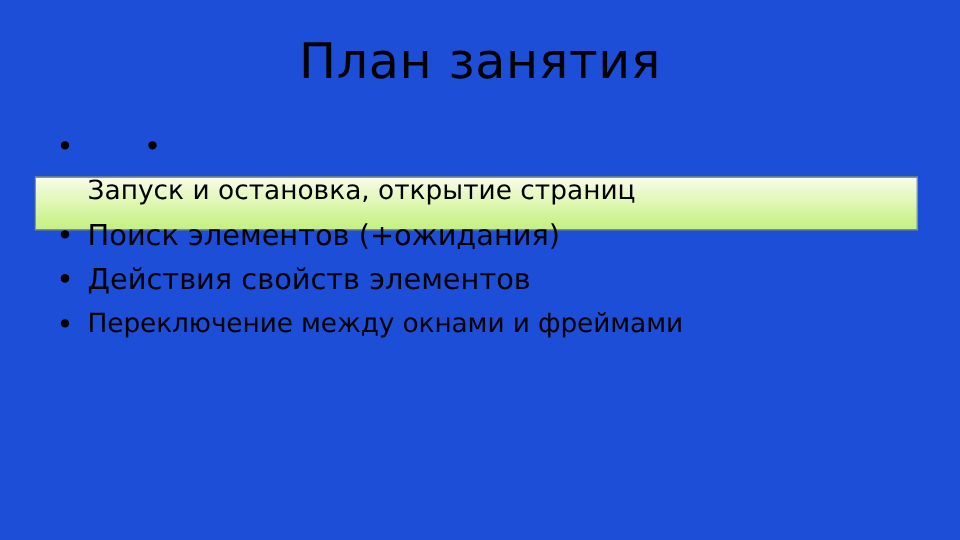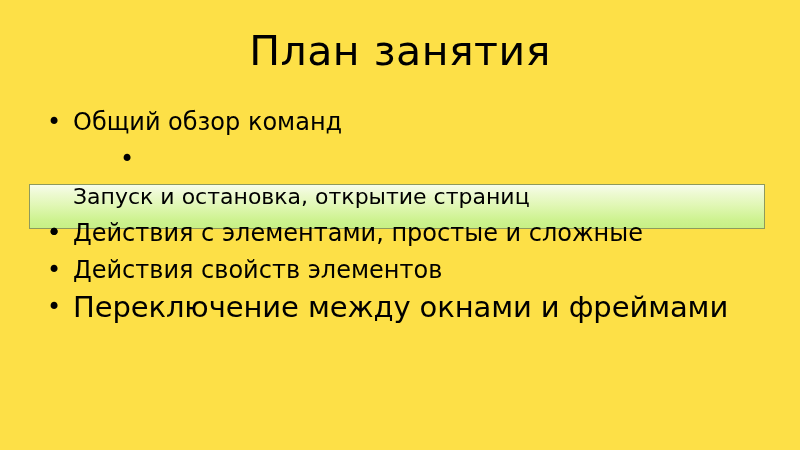--- a/index.html
+++ b/index.html
@@ -10,21 +10,21 @@
     width: 800px;
     height: 450px;
     background: #ffffff;
     font-family: "DejaVu Sans", "Liberation Sans", sans-serif;
     overflow: hidden;
   }
   .slide {
     position: relative;
     width: 800px;
     height: 450px;
-    background: #fde047;
+    background: #1d4ed8;
   }
   .slide-title {
     position: absolute;
     top: 27px;
     left: 0;
     width: 800px;
     text-align: center;
     font-size: 41px;
     font-weight: 400;
     line-height: 48px;
@@ -85,51 +85,50 @@
   }
   .bullet-item.highlighted .bullet-marker,
   .bullet-item.highlighted .bullet-text {
     position: relative;
     z-index: 1;
   }
   .bullet-item.highlighted .bullet-text {
     font-size: 22px;
   }
   .bullet-item.condensed .bullet-text {
-    font-size: 29px;
+    font-size: 22px;
     letter-spacing: -0.1px;
   }
 </style>
 </head>
 <body>
 
 <div class="slide">
 
   <div class="slide-title">План занятия</div>
 
   <ul class="bullet-list">
 
     <li class="bullet-item">
       <span class="bullet-marker">•</span>
-      <span class="bullet-text">Общий обзор команд</span>
     </li>
 
     <li class="bullet-item highlighted">
       <span class="highlight-band"></span>
       <span class="bullet-marker">•</span>
       <span class="bullet-text">Запуск и остановка, открытие страниц</span>
     </li>
 
     <li class="bullet-item">
       <span class="bullet-marker">•</span>
+      <span class="bullet-text">Поиск элементов (+ожидания)</span>
     </li>
 
     <li class="bullet-item">
       <span class="bullet-marker">•</span>
-      <span class="bullet-text">Действия с элементами, простые и сложные</span>
     </li>
 
     <li class="bullet-item">
       <span class="bullet-marker">•</span>
       <span class="bullet-text">Действия свойств элементов</span>
     </li>
 
     <li class="bullet-item condensed">
       <span class="bullet-marker">•</span>
       <span class="bullet-text">Переключение между окнами и фреймами</span>

